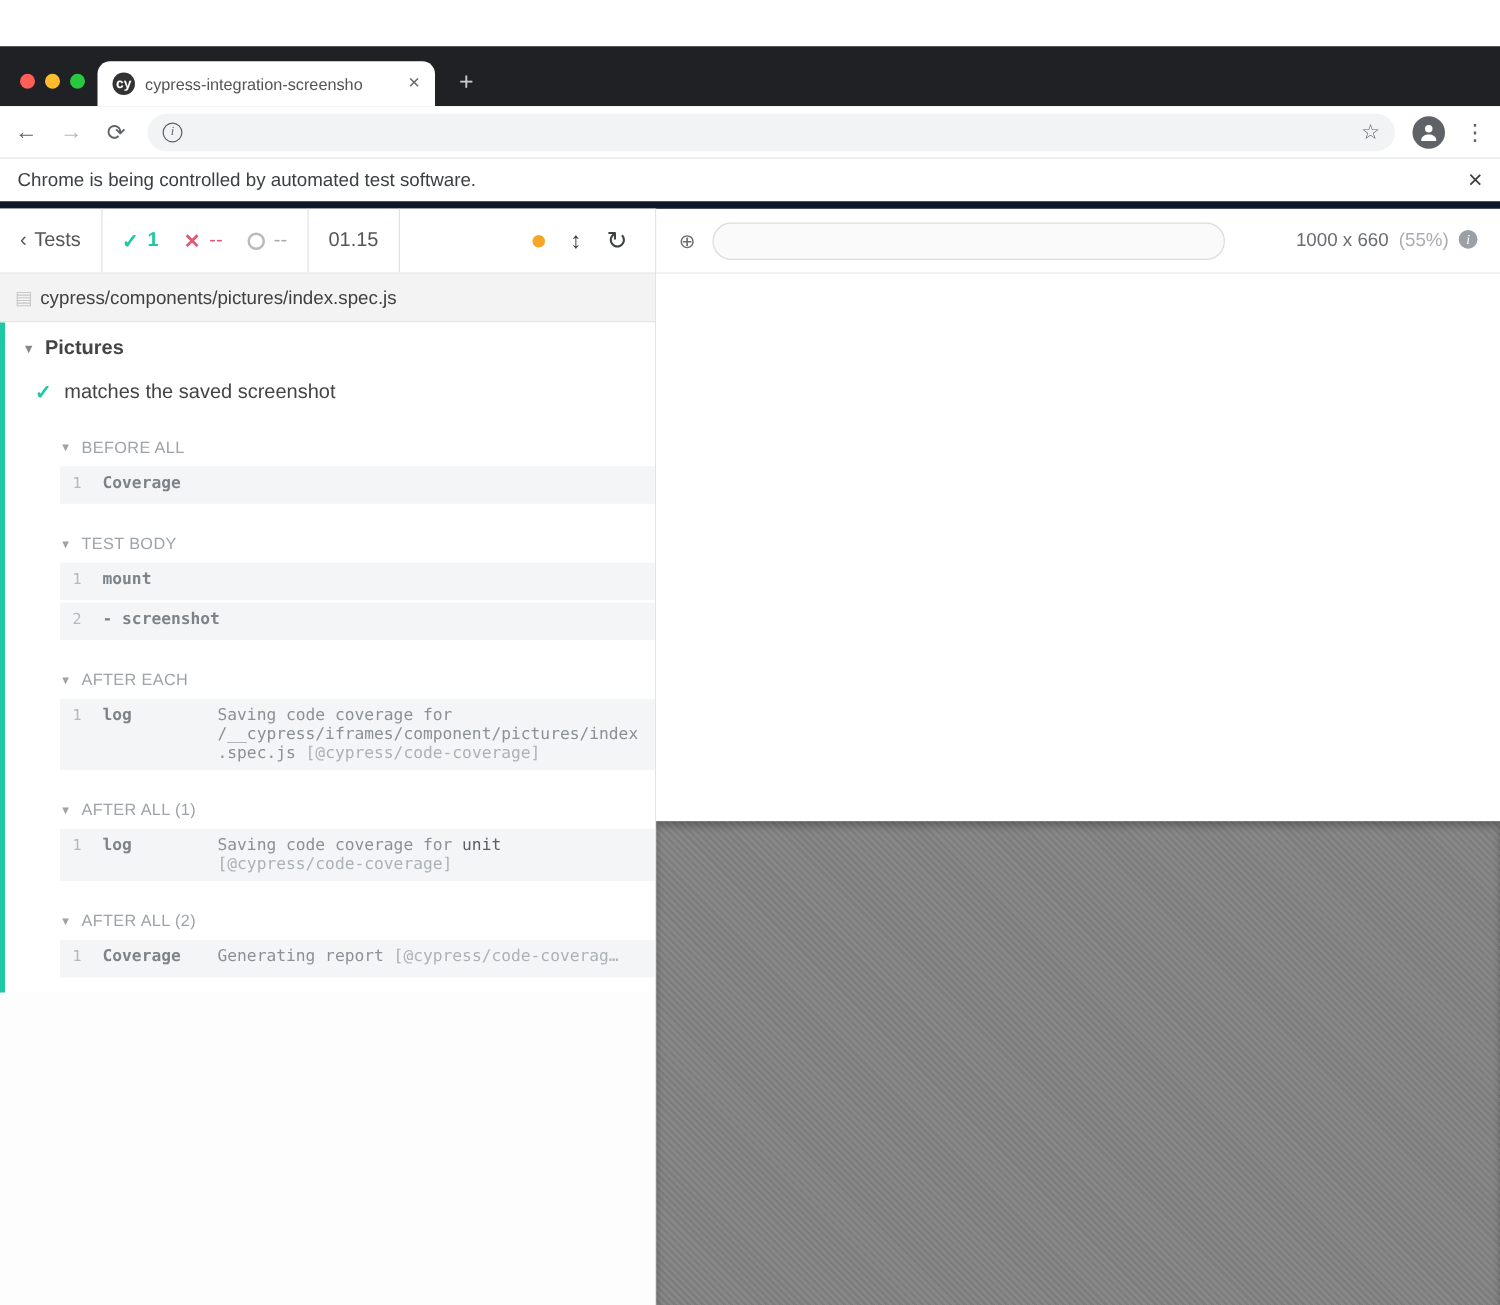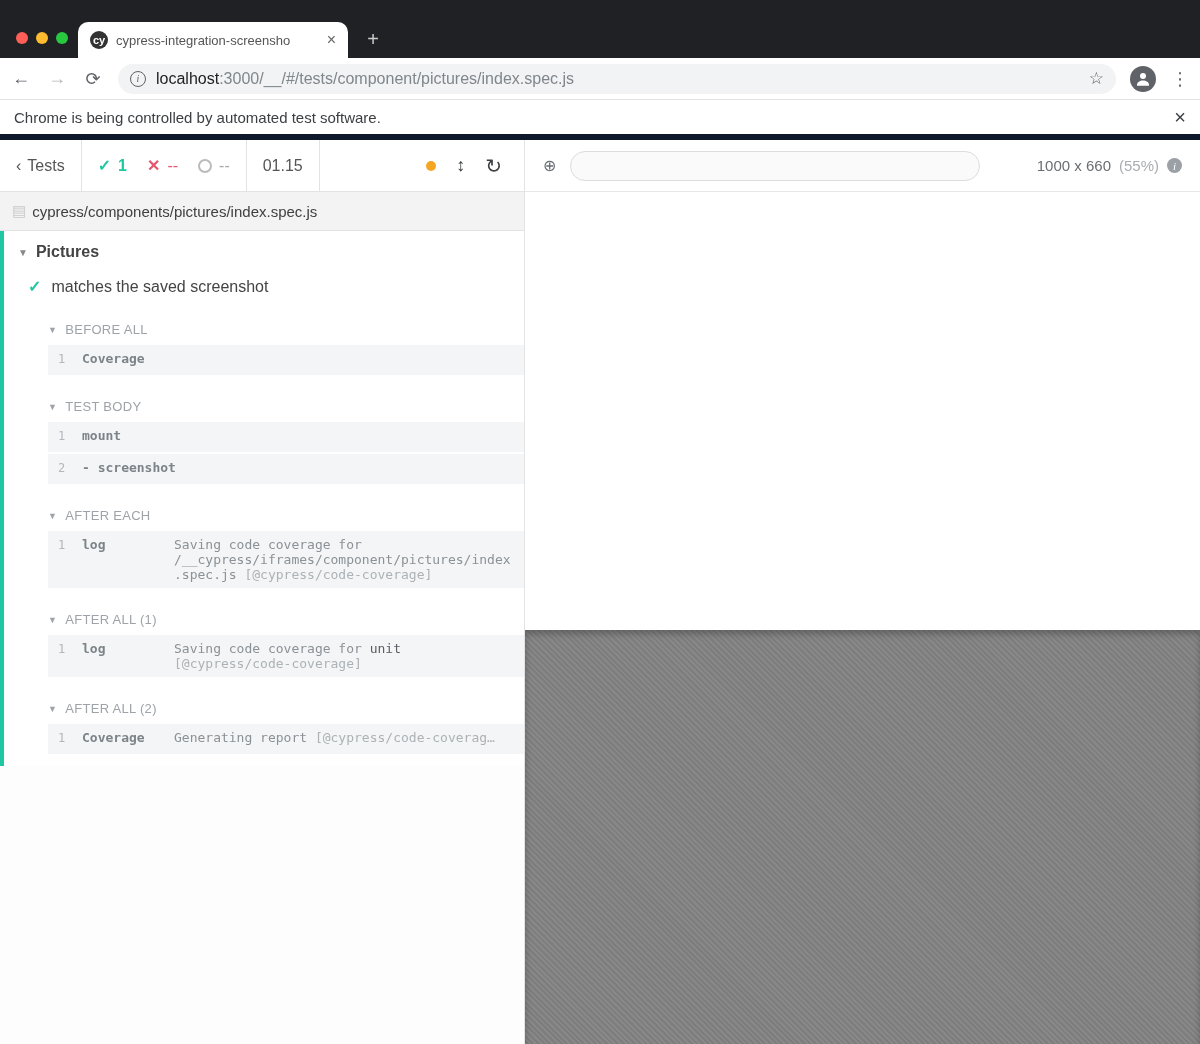--- a/index.html
+++ b/index.html
@@ -1,19 +1,19 @@
 <!DOCTYPE html>
 <html><head>
 <meta charset="utf-8">
 <style>
 * { box-sizing: border-box; margin: 0; padding: 0; }
 html, body { width: 1200px; height: 1044px; font-family: -apple-system, BlinkMacSystemFont, "Segoe UI", Helvetica, Arial, sans-serif; overflow: hidden; background: #fff; }
 
 
-.chrome-top { background: #202124; height: 58px; display: flex; align-items: flex-end; padding: 0 8px; }
+.chrome-top { background: #202124; height: 48px; display: flex; align-items: flex-end; padding: 0 8px; margin-top: 37px; }
 .traffic { display: flex; gap: 8px; align-items: center; padding: 0 10px 14px 8px; }
 .dot { width: 12px; height: 12px; border-radius: 50%; }
 .dot.red { background: #ff5f57; }
 .dot.yellow { background: #febc2e; }
 .dot.green { background: #28c840; }
 .tab { background: #fff; border-radius: 10px 10px 0 0; height: 36px; display: flex; align-items: center; gap: 8px; padding: 0 12px; min-width: 270px; color: #555; font-size: 13px; }
 .favicon { width: 18px; height: 18px; border-radius: 50%; background: #333; color: #fff; display: flex; align-items: center; justify-content: center; font-size: 11px; font-weight: 600; }
 .tab .close { margin-left: auto; color: #666; font-size: 16px; }
 .newtab { width: 30px; height: 30px; margin: 0 0 4px 10px; display: flex; align-items: center; justify-content: center; color: #ccc; font-size: 20px; font-weight: 300; }
 
@@ -76,21 +76,21 @@
 .cmd .num { width: 10px; color: #b3b8bc; font-size: 12px; }
 .cmd .name { min-width: 78px; color: #7d8489; font-weight: bold; }
 .cmd .msg { color: #8b9196; flex: 1; white-space: pre-wrap; word-break: break-word; }
 .cmd .msg .strong { color: #595f65; font-weight: 400; }
 .cmd .msg .muted { color: #acb2b6; }
 
 
 .aut-header { height: 52px; display: flex; align-items: center; gap: 14px; padding: 0 18px; border-bottom: 1px solid #e8e8e8; }
 .target-ic { color: #6b7075; font-size: 16px; }
 .url-pill { flex: 1; max-width: 410px; height: 30px; background: #fafafa; border: 1px solid #dcdcdc; border-radius: 15px; }
-.aut-dim { margin-left: auto; font-size: 15px; color: #6a6e72; display: flex; align-items: center; gap: 8px; }
+.aut-dim { margin-left: auto; font-size: 15px; color: #6a6e72; display: flex; gap: 8px; }
 .aut-dim .pct { color: #a9adb1; }
 .aut-dim .info-ic { width: 15px; height: 15px; border-radius: 50%; background: #9aa0a6; color: #fff; font-size: 11px; display: flex; align-items: center; justify-content: center; font-family: Georgia, serif; font-style: italic; }
 
 .aut-view { flex: 1; background: #fff; position: relative; }
 .aut-grey {
   position: absolute; left: 0; right: 0; bottom: 0; top: 438px;
   background: repeating-linear-gradient(45deg, #7d7d7d 0, #7d7d7d 2px, #888 2px, #888 4px);
   box-shadow: inset 0 4px 6px rgba(0,0,0,.25);
 }
 </style>
@@ -110,23 +110,20 @@
   </div>
   <div class="newtab">+</div>
 </div>
 
 <div class="addr-row">
   <span class="nav-icon">←</span>
   <span class="nav-icon disabled">→</span>
   <span class="nav-icon">⟳</span>
   <div class="addr-bar">
     <span class="info">i</span>
-    <span>
-      <span class="url-host">localhost</span><span class="url-path">:3000/__/#/tests/component/pictures/index.spec.js</span>
-    </span>
     <span class="star">☆</span>
   </div>
   <div class="avatar">
     <svg width="18" height="18" viewBox="0 0 24 24">
         <circle cx="12" cy="8" r="4"></circle>
         <path d="M4 20c0-4 4-6 8-6s8 2 8 6v1H4z"></path>
       </svg>
   </div>
   <span class="kebab">⋮</span>
 </div>

